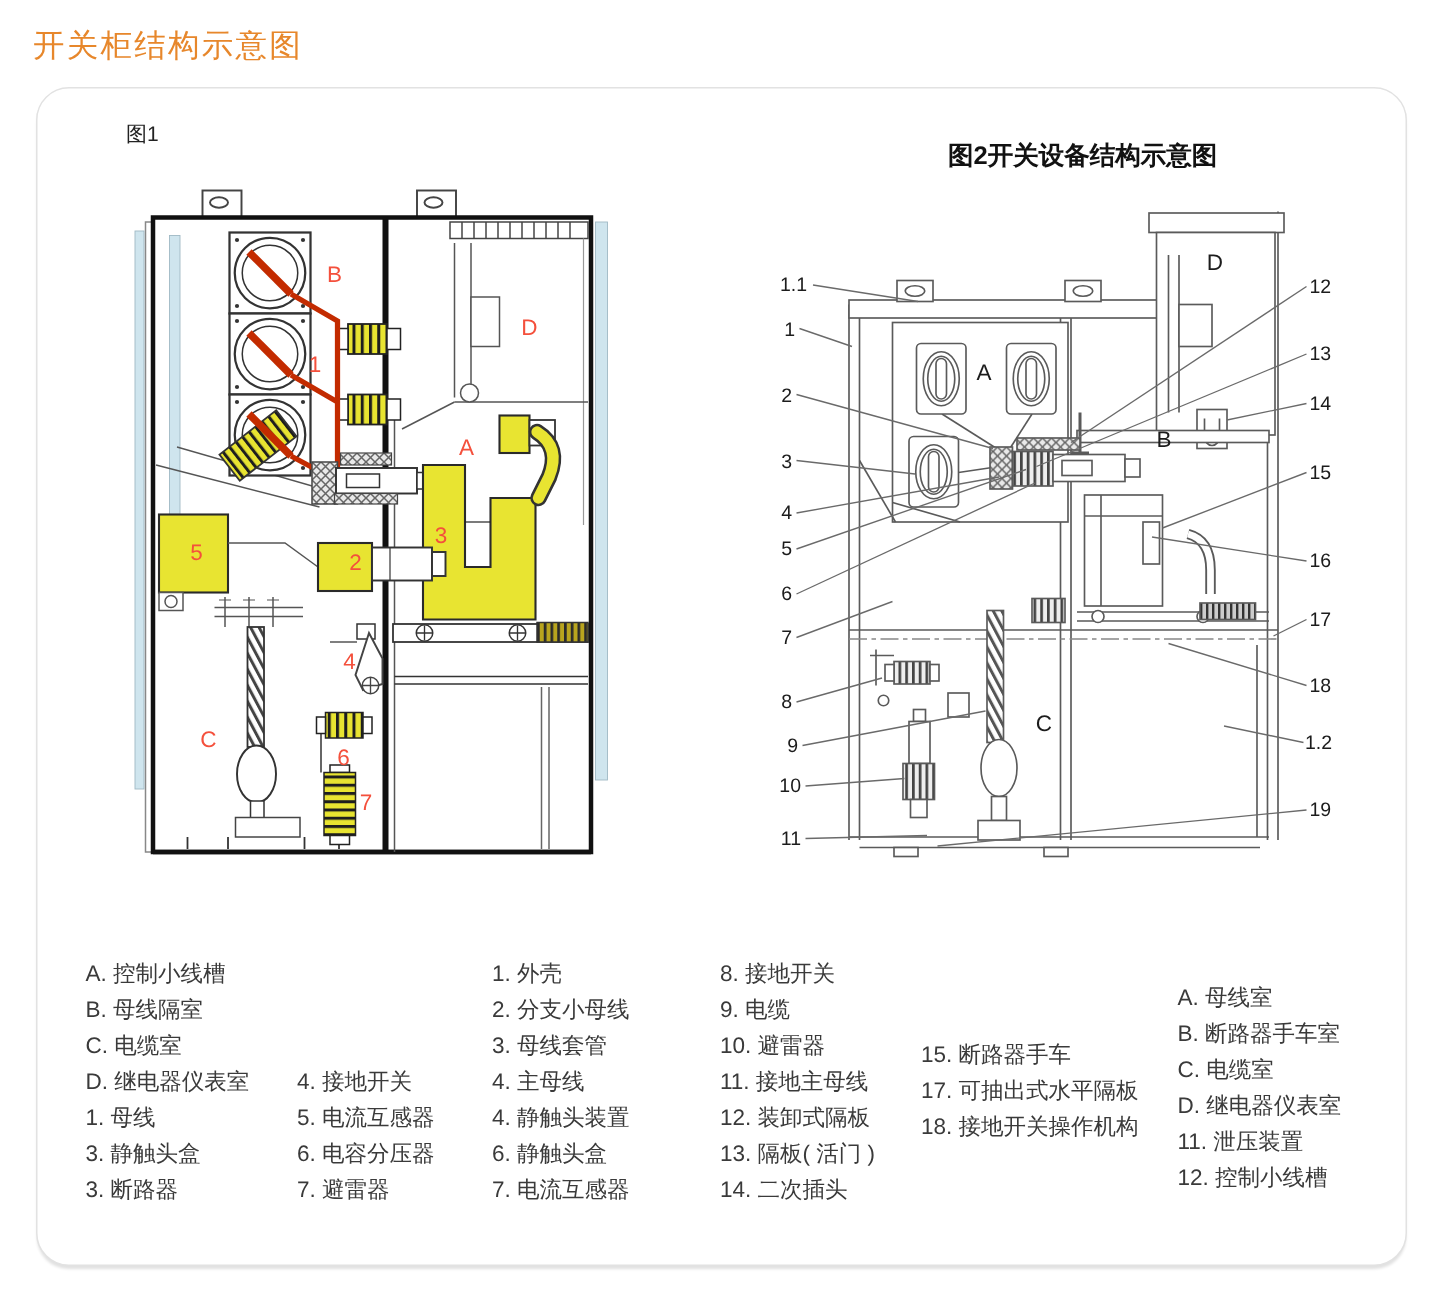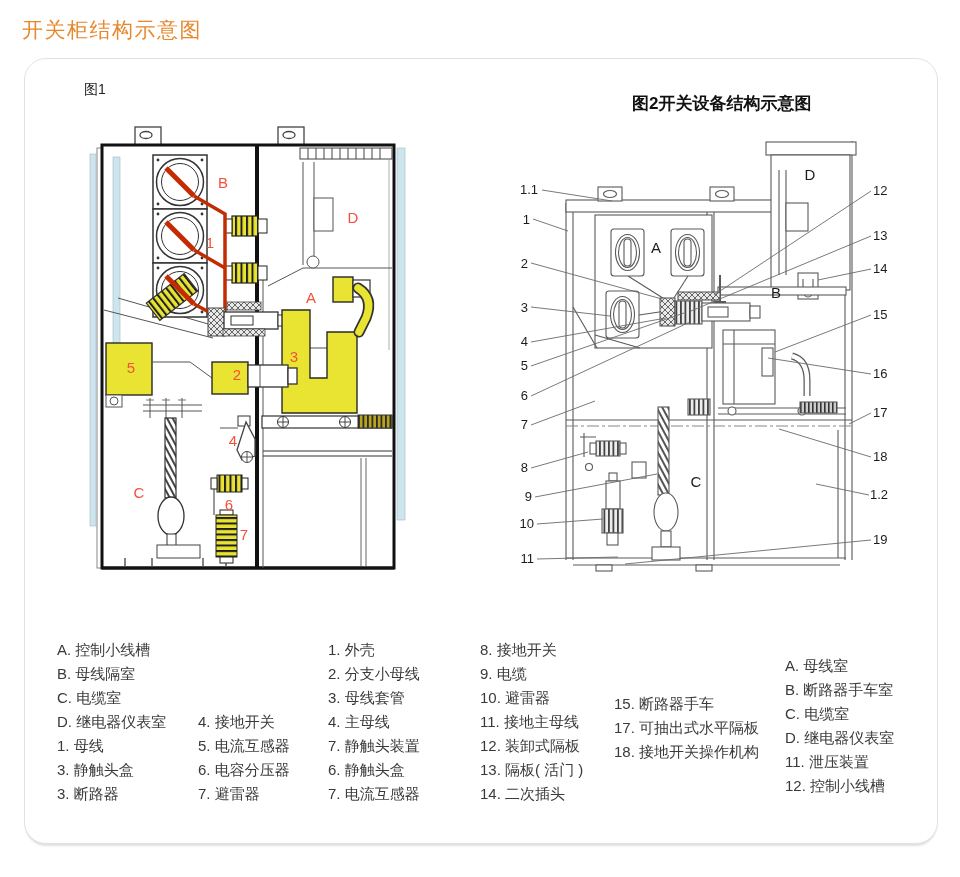--- a/index.html
+++ b/index.html
@@ -421,21 +421,21 @@
     <div>4. 接地开关</div>
     <div>5. 电流互感器</div>
     <div>6. 电容分压器</div>
     <div>7. 避雷器</div>
   </div>
   <div class="lg lg3">
     <div>1. 外壳</div>
     <div>2. 分支小母线</div>
     <div>3. 母线套管</div>
     <div>4. 主母线</div>
-    <div>7. 静触头装置</div>
+    <div>4. 静触头装置</div>
     <div>6. 静触头盒</div>
     <div>7. 电流互感器</div>
   </div>
   <div class="lg lg4">
     <div>8. 接地开关</div>
     <div>9. 电缆</div>
     <div>10. 避雷器</div>
     <div>11. 接地主母线</div>
     <div>12. 装卸式隔板</div>
     <div>13. 隔板( 活门 )</div>

